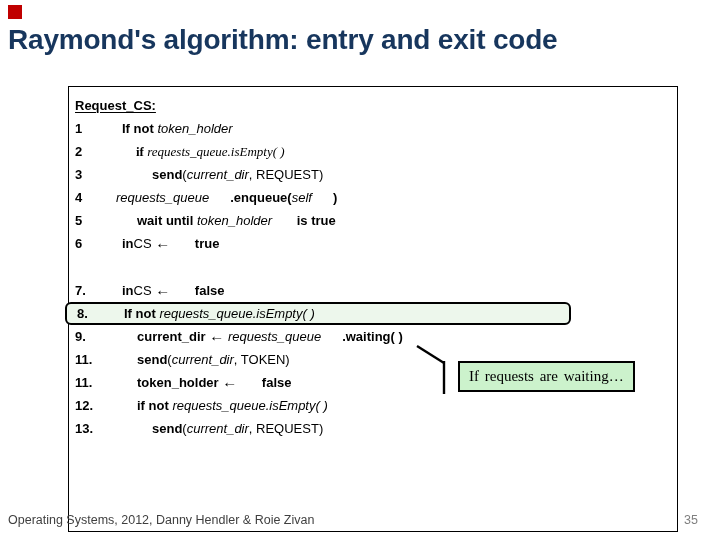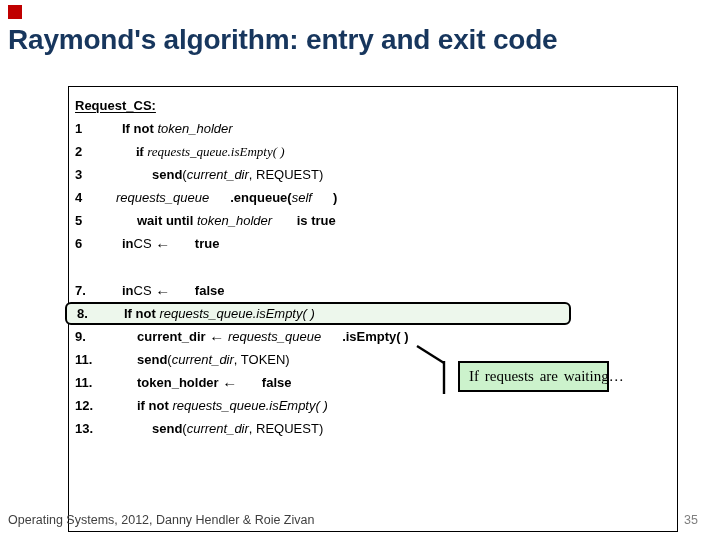--- a/index.html
+++ b/index.html
@@ -72,21 +72,21 @@
     padding-left:10px;
     z-index:2;
   }
   .connector{
     position:absolute;left:410px;top:344px;
     width:44px;height:52px;
     z-index:3;
   }
   .callout{
     position:absolute;left:458px;top:361px;
-    width:151px;height:31px;
+    width:177px;height:31px;
     background:var(--callout-bg);
     border:2px solid var(--border-color);
     display:flex;align-items:center;
     padding-left:9px;
     font-family:"Liberation Serif", serif;
     font-size:15px;color:#000;
     word-spacing:2px;
     white-space:nowrap;
     z-index:4;
   }
@@ -114,21 +114,21 @@
         <div class="code-line"><span class="num">1</span><span class="code-text" style="margin-left: 0px;"><span class="b">If not </span><span class="i">token_holder</span></span></div>
         <div class="code-line"><span class="num">2</span><span class="code-text" style="margin-left: 14px; font-family: Liberation Serif, serif;"><span class="b">if </span><span class="i">requests_queue.isEmpty( )</span></span></div>
         <div class="code-line"><span class="num">3</span><span class="code-text" style="margin-left: 30px;"><span class="b">send</span><span>(</span><span class="i">current_dir</span><span>, REQUEST)</span></span></div>
         <div class="code-line"><span class="num">4</span><span class="code-text" style="margin-left: 15px; text-align: right;"><span class="i">requests_queue</span><span class="b">.enqueue(</span><span class="i">self</span><span class="b">)</span></span></div>
         <div class="code-line"><span class="num">5</span><span class="code-text" style="margin-left: 15px;"><span class="b">wait until </span><span class="i">token_holder</span><span class="b"> is true</span></span></div>
         <div class="code-line"><span class="num">6</span><span class="code-text" style="margin-left: 0px;"><span class="b">in</span><span>CS </span><span class="arrow">←</span><span class="b"> true</span></span></div>
       </div>
       <div class="code-section">
         <div class="code-line"><span class="num">7.</span><span class="code-text" style="margin-left: 0px;"><span class="b">in</span><span>CS </span><span class="arrow">←</span><span class="b"> false</span></span></div>
         <div class="code-line highlight"><span class="num">8.</span><span class="code-text" style="margin-left: 0px;"><span class="b">If not </span><span class="i">requests_queue.isEmpty( )</span></span></div>
-        <div class="code-line"><span class="num">9.</span><span class="code-text" style="margin-left: 15px;"><span class="b">current_dir </span><span class="arrow">←</span><span> </span><span class="i">requests_queue</span><span class="b">.isEmpty( )</span></span></div>
+        <div class="code-line"><span class="num">9.</span><span class="code-text" style="margin-left: 15px;"><span class="b">current_dir </span><span class="arrow">←</span><span> </span><span class="i">requests_queue</span><span class="b">.waiting( )</span></span></div>
         <div class="code-line"><span class="num">11.</span><span class="code-text" style="margin-left: 15px;"><span class="b">send</span><span>(</span><span class="i">current_dir</span><span>, TOKEN)</span></span></div>
         <div class="code-line"><span class="num">11.</span><span class="code-text" style="margin-left: 15px;"><span class="b">token_holder </span><span class="arrow">←</span><span class="b"> false</span></span></div>
         <div class="code-line"><span class="num">12.</span><span class="code-text" style="margin-left: 15px;"><span class="b">if not </span><span class="i">requests_queue.isEmpty( )</span></span></div>
         <div class="code-line"><span class="num">13.</span><span class="code-text" style="margin-left: 30px;"><span class="b">send</span><span>(</span><span class="i">current_dir</span><span>, REQUEST)</span></span></div>
       </div>
     </div>
 </div>
 
 <svg class="connector" viewBox="0 0 44 52" xmlns="http://www.w3.org/2000/svg">
   <line x1="7" y1="2" x2="34" y2="19" stroke="#000000" stroke-width="2.4"></line>

